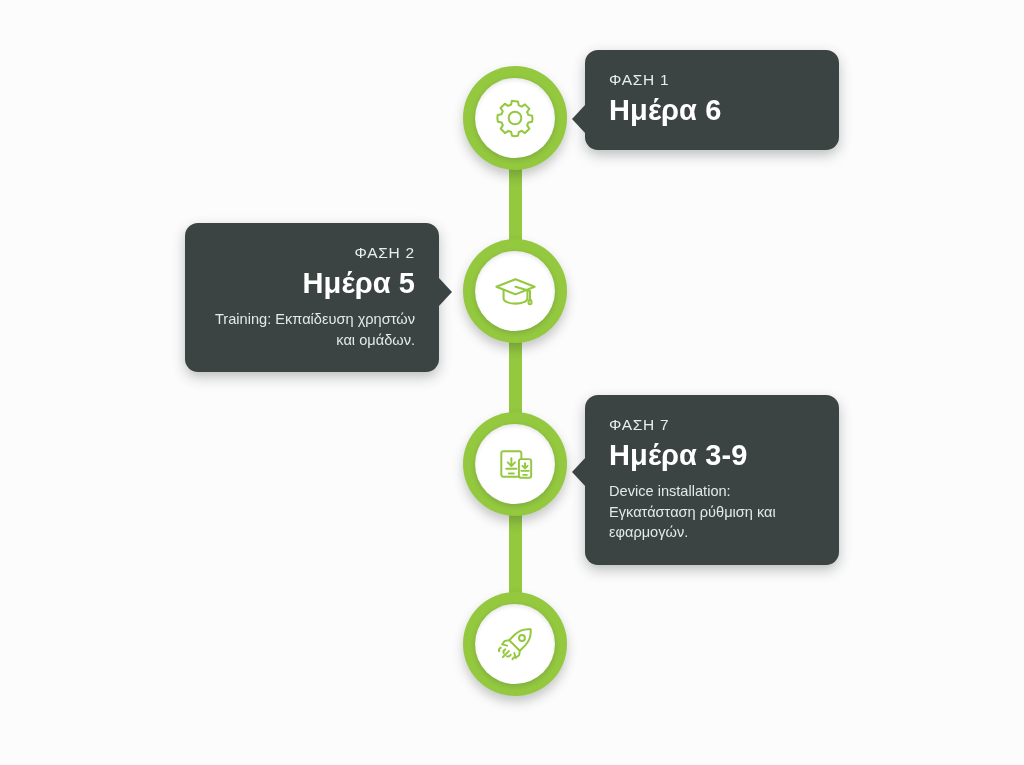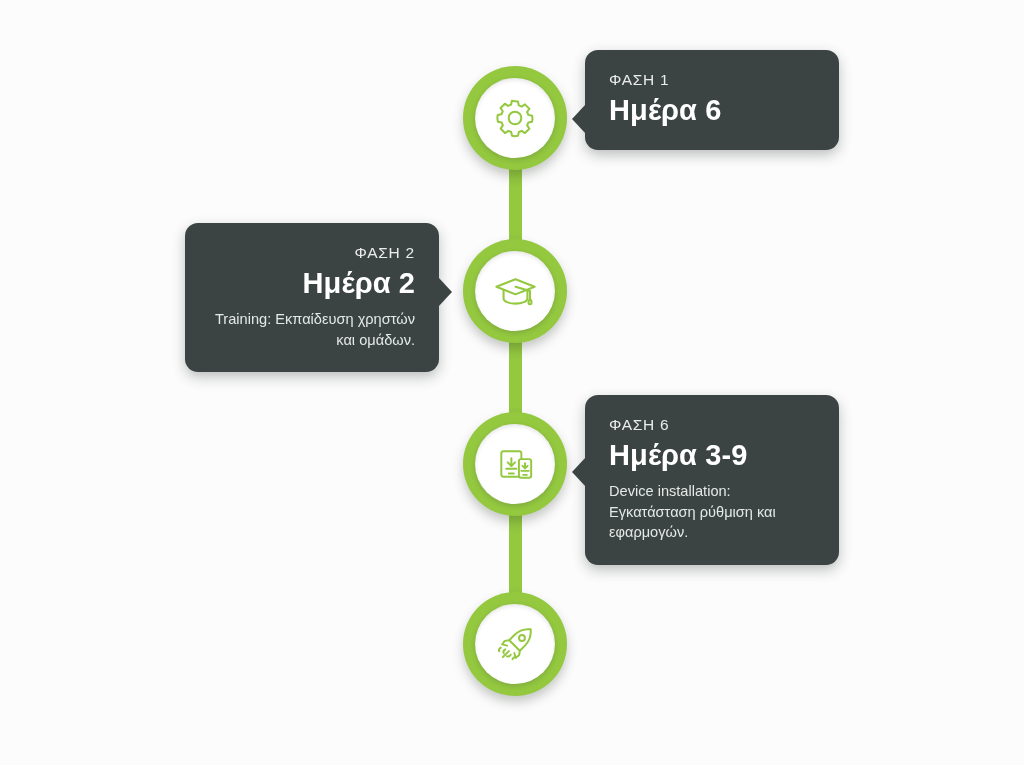--- a/index.html
+++ b/index.html
@@ -117,21 +117,21 @@
         <path d="M24 11.5L4.5 19.2 24 26.9l19.5-7.7z"></path>
         <path d="M11.8 22.8v8.3c0 2.9 5.5 5.3 12.2 5.3s12.2-2.4 12.2-5.3v-8.3"></path>
         <path d="M24 19.2l14.8 4.4v9.3"></path>
         <rect x="37.3" y="32.8" width="3.0" height="4.3" rx="1.3"></rect>
       </svg>
     </div>
   </div>
   <div class="card left" style="left:185px; top:223px; width:254px;text-align:right;">
     <div class="notch" style="top:54px;"></div>
     <div class="phase-label">ΦΑΣΗ 2</div>
-    <div class="phase-title">Ημέρα 2</div>
+    <div class="phase-title">Ημέρα 5</div>
     <div class="phase-desc">Training: Εκπαίδευση χρηστών και ομάδων.</div>
   </div>
 
   <div class="node" style="left:463px; top:412px;">
     <div class="node-inner">
       <svg width="47" height="47" viewBox="0 0 48 48" fill="none" stroke="#93c83f" stroke-width="2.0" stroke-linejoin="round" stroke-linecap="round">
         <rect x="9.5" y="10.5" width="20.5" height="26" rx="2.2"></rect>
         <line x1="17.2" y1="33.1" x2="22.3" y2="33.1"></line>
         <path d="M19.8 17.6v7.5"></path>
         <path d="M16.1 21.8l3.7 3.7 3.7-3.7"></path>
@@ -139,21 +139,21 @@
         <rect x="27.5" y="18.5" width="12.5" height="19" rx="2.0" fill="#ffffff"></rect>
         <line x1="31.9" y1="34.6" x2="35.6" y2="34.6"></line>
         <path d="M33.75 22.6v5.2"></path>
         <path d="M31.1 25.4l2.65 2.6 2.65-2.6"></path>
         <line x1="29.9" y1="30.5" x2="37.6" y2="30.5"></line>
       </svg>
     </div>
   </div>
   <div class="card right" style="left:585px; top:395px; width:254px;">
     <div class="notch" style="top:62px;"></div>
-    <div class="phase-label">ΦΑΣΗ 6</div>
+    <div class="phase-label">ΦΑΣΗ 7</div>
     <div class="phase-title">Ημέρα 3-9</div>
     <div class="phase-desc">Device installation: Εγκατάσταση ρύθμιση και εφαρμογών.</div>
   </div>
 
   <div class="node" style="left:463px; top:592px;">
     <div class="node-inner">
       <svg width="47" height="47" viewBox="0 0 48 48" fill="none" stroke="#93c83f" stroke-width="2.0" stroke-linejoin="round" stroke-linecap="round">
         <path d="M39.5 8.5c-6.6-.6-12.4 1.6-16.6 5.8l-5.3 5.3 10.8 10.8 5.3-5.3c4.2-4.2 6.4-10 5.8-16.6z"></path>
         <circle cx="30.6" cy="17.4" r="3.0"></circle>
         <path d="M17.6 19.6l-4.6.7-2.6 3.6 5.0 1.3"></path>

